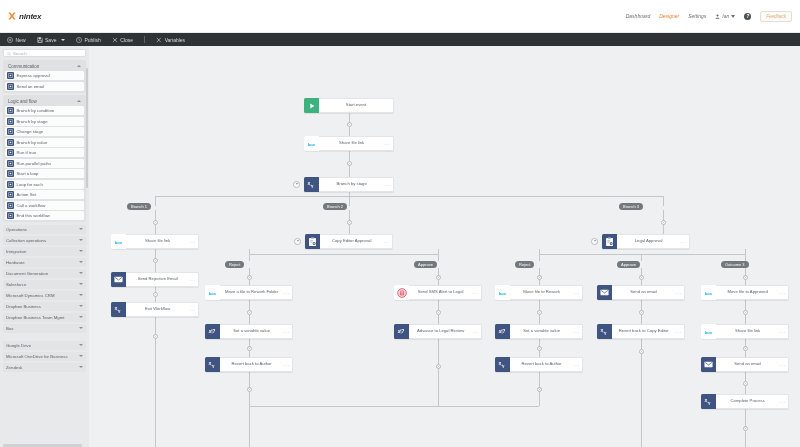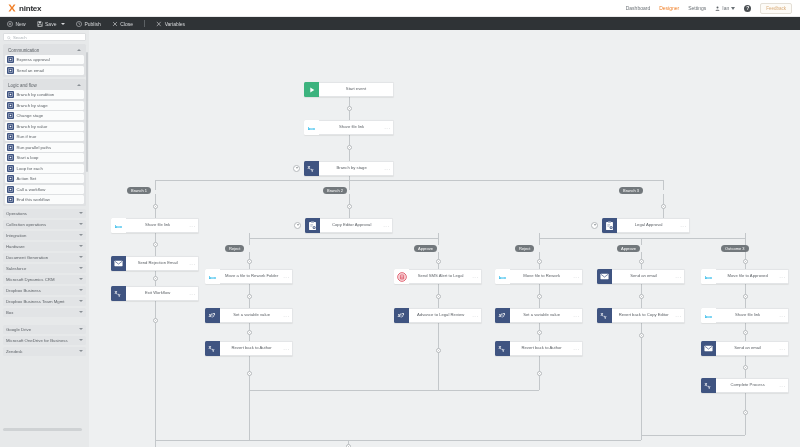--- a/index.html
+++ b/index.html
@@ -8,22 +8,23 @@
     font-family: "Liberation Sans", sans-serif;
     background:#eef0f1;
     font-size:5px;
     color:#555b60;
     -webkit-font-smoothing:antialiased;
   }
 
   
   .topbar {
     height:15px; background:#ffffff; position:relative;
-    display:flex; align-items:center; padding:8px 8px;
+    display:flex; align-items:center; padding:16px 8px;
     border-bottom:1px solid #e9eaeb;
+    font-style:italic;
   }
   .brand { display:flex; align-items:center; gap:3px; }
   .brand-mark { width:8px; height:8px; position:relative; }
   .brand-mark svg { display:block; }
   .brand-name { font-size:8px; font-weight:bold; color:#2d2f31; letter-spacing:-0.2px; }
   .topnav { margin-left:auto; display:flex; align-items:center; gap:9px; font-size:5px; }
   .topnav-item { color:#6b7176; white-space:nowrap; }
   .topnav-item.active { color:#f0802a; }
   .user { display:flex; align-items:center; gap:2px; color:#6b7176; }
   .user-ico { width:5px; height:5px; }

